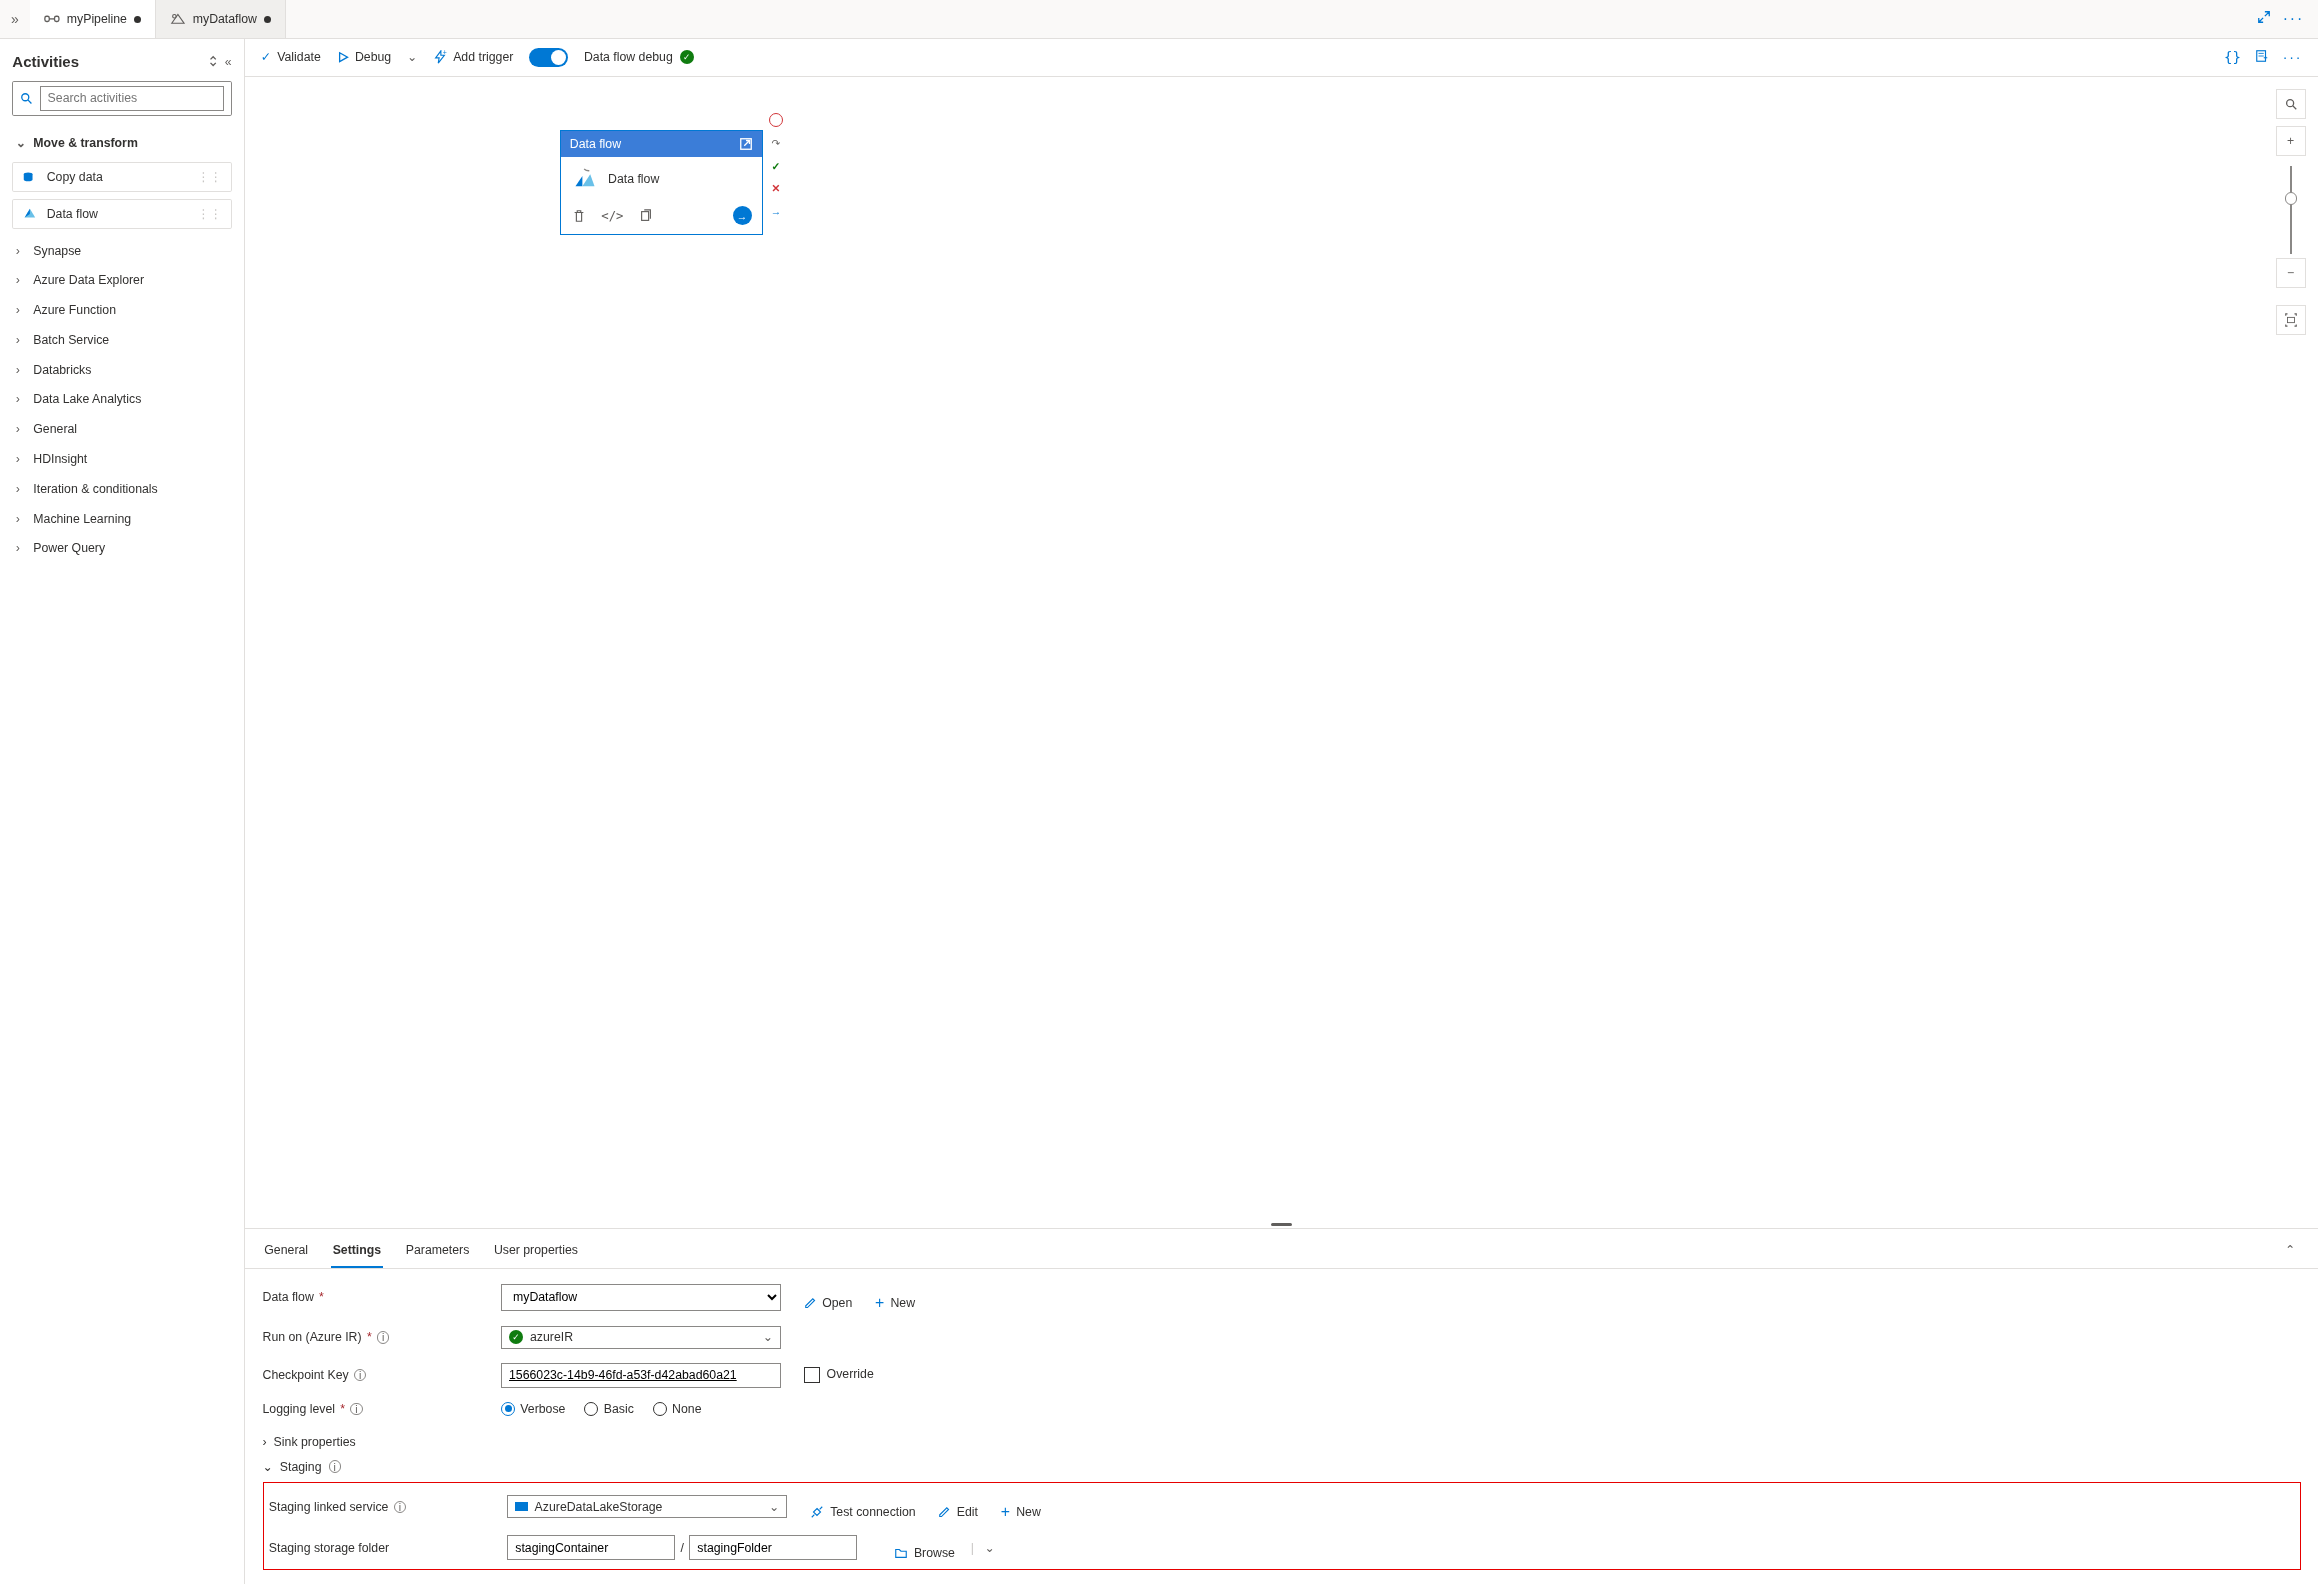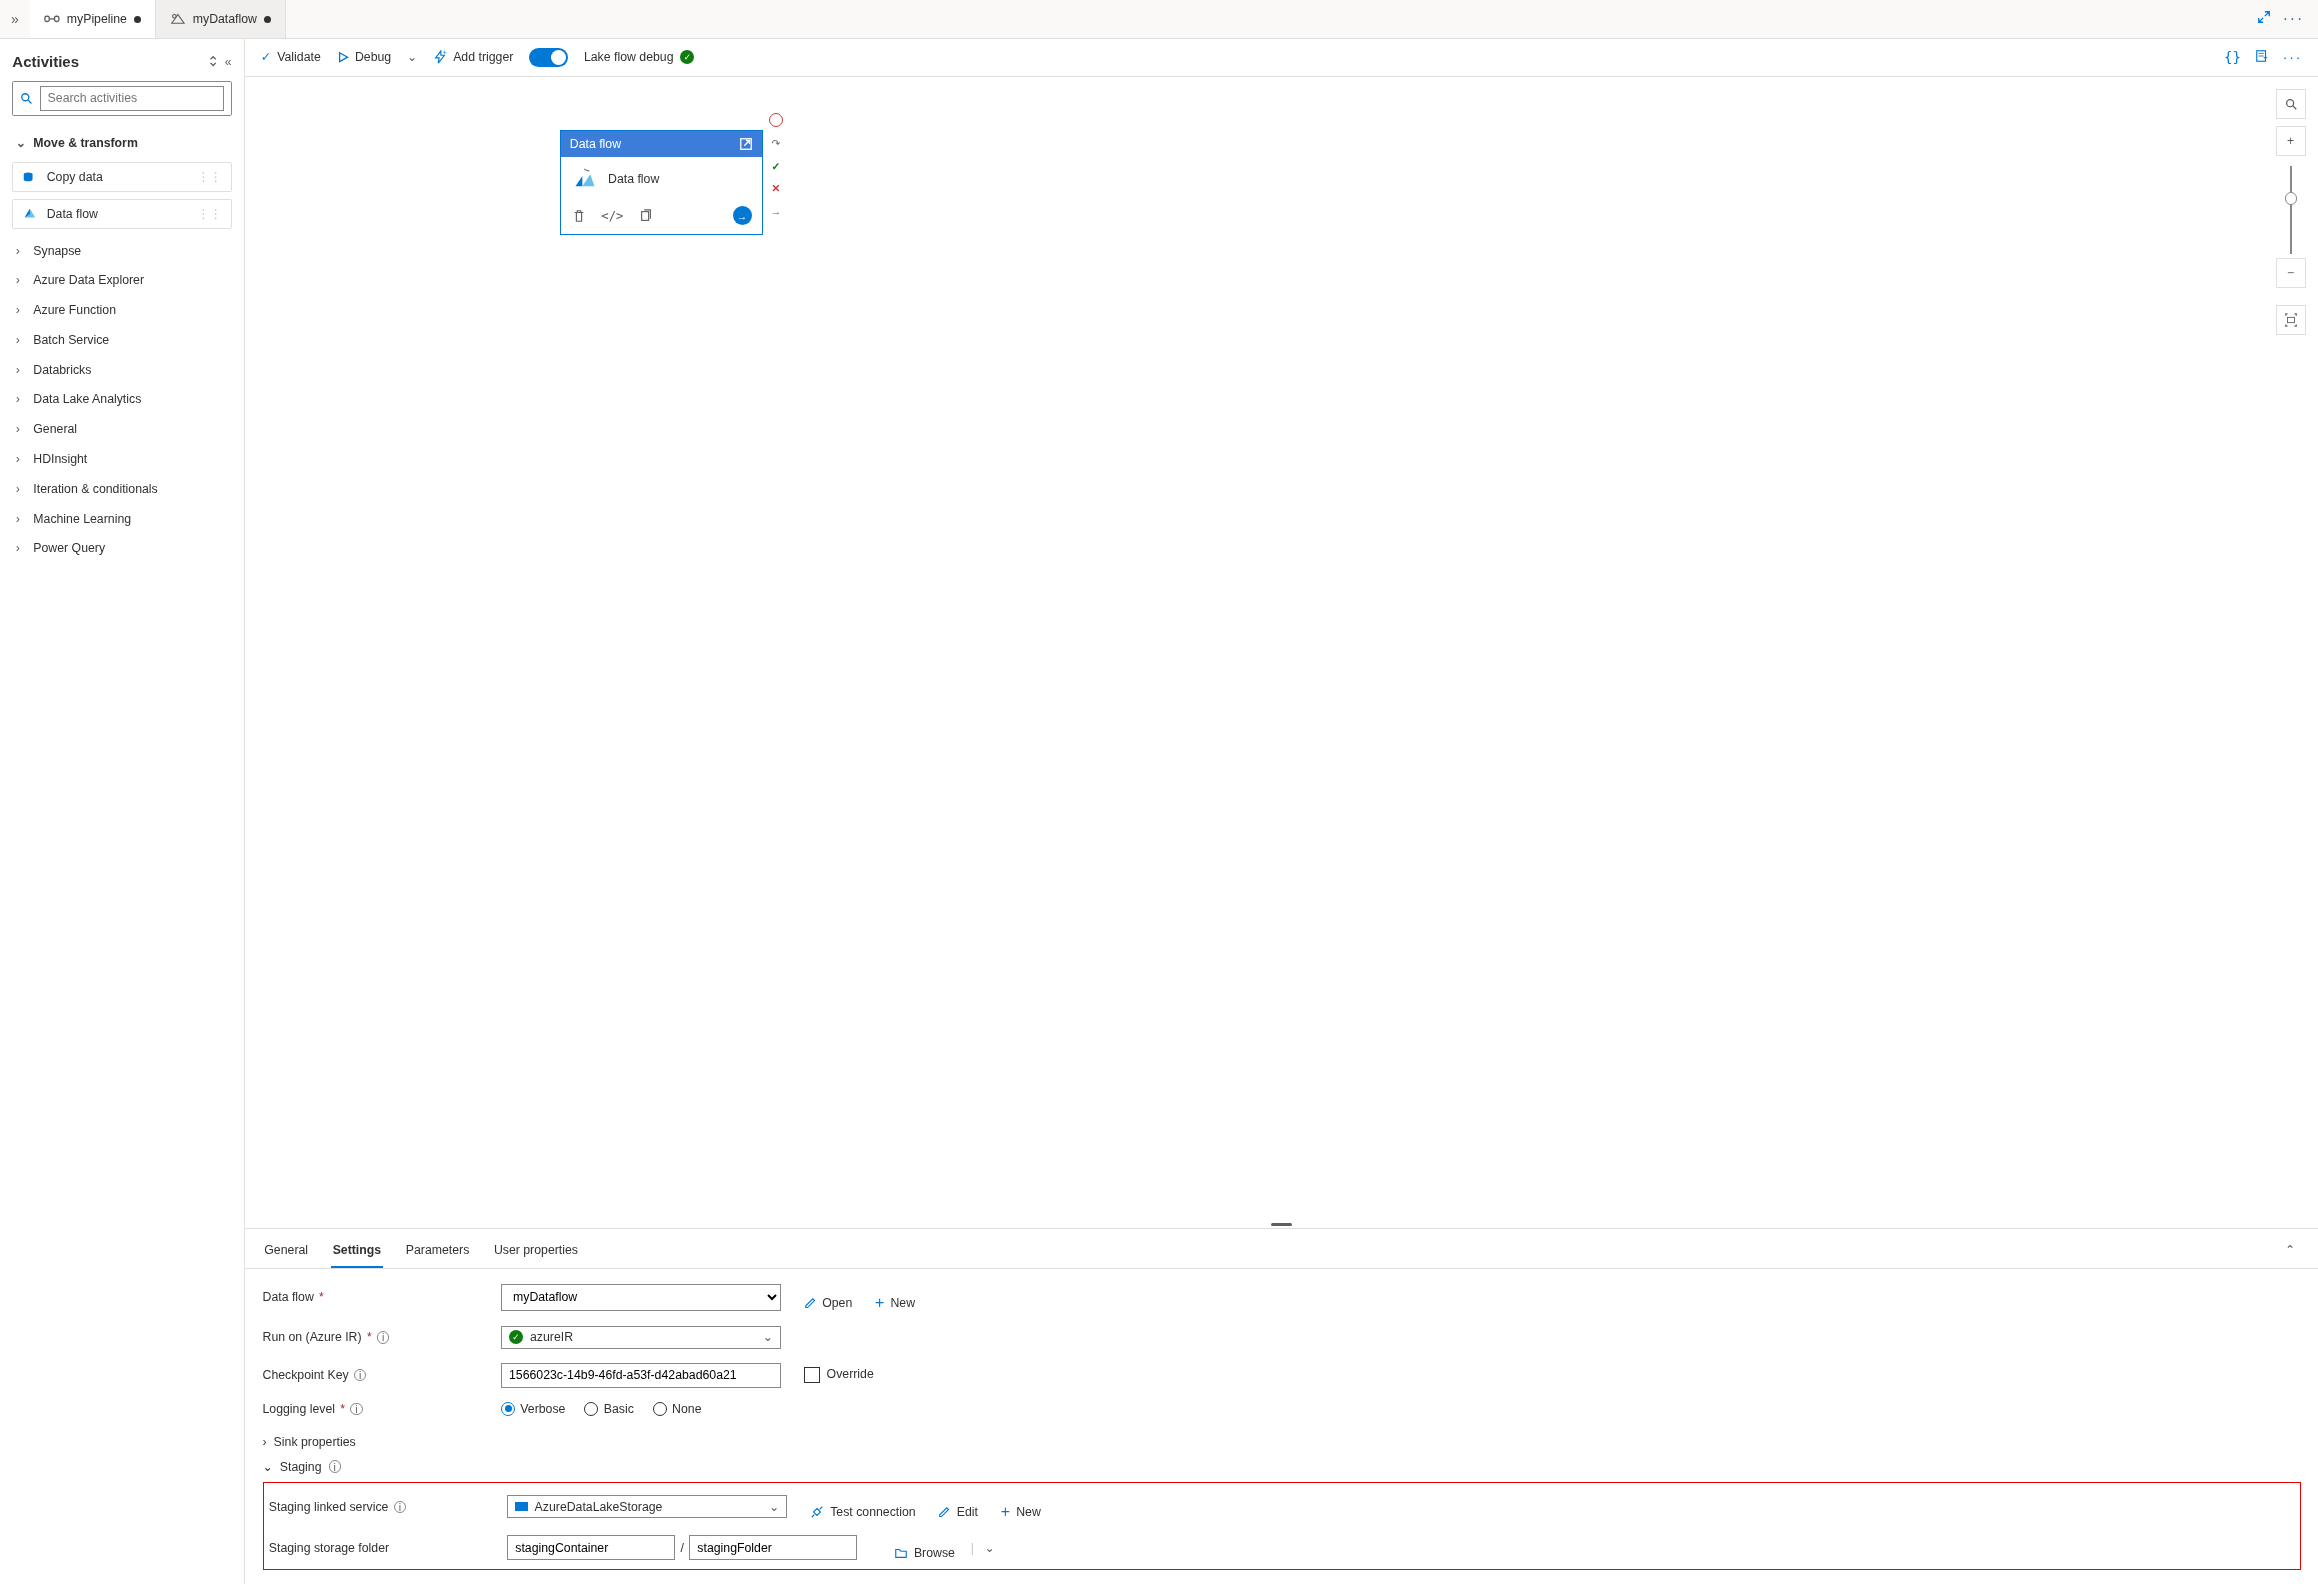--- a/index.html
+++ b/index.html
@@ -81,21 +81,21 @@
 .ptab.active { font-weight: 600; border-bottom: 2.6px solid #0078d4; }
 .panel-collapse { margin-left: auto; color: #605e5c; cursor: pointer; padding: 5.3px; }
 .panel-body { padding: 14px 17.5px; overflow-y: auto; }
 
 .form-row { display: flex; align-items: center; margin-bottom: 14px; gap: 10.5px; }
 .form-label { width: 228px; display: flex; align-items: center; gap: 5.3px; }
 .req { color: #a4262c; }
 .info-ic { color: #605e5c; font-size: 10.5px; border: 0.9px solid #8a8886; border-radius: 50%; width: 12.3px; height: 12.3px; display: inline-flex; align-items: center; justify-content: center; }
 select, input[type=text] { border: 0.9px solid #8a8886; padding: 4.4px 7px; font-size: 12.3px; background: #fff; }
 .sel-wide { width: 280px; }
-.input-wide { width: 280px; }
+.input-wide { width: 280px; text-decoration: underline; }
 .link-btn { display: inline-flex; align-items: center; gap: 6.1px; color: #323130; cursor: pointer; margin-left: 12.3px; margin-top: 11px; }
 .link-btn .ic { color: #0078d4; }
 .radio-group { display: flex; gap: 19px; align-items: center; }
 .radio-opt { display: flex; align-items: center; gap: 5.3px; cursor: pointer; }
 .radio { width: 14px; height: 14px; border: 0.9px solid #323130; border-radius: 50%; display: inline-flex; align-items: center; justify-content: center; }
 .radio.on::after { content: ""; width: 7px; height: 7px; border-radius: 50%; background: #0078d4; }
 .radio.on { border-color: #0078d4; }
 .checkbox { width: 15.8px; height: 15.8px; border: 0.9px solid #323130; display: inline-block; }
 .collapsible { display: flex; align-items: center; gap: 7px; cursor: pointer; padding: 5.3px 0; }
 
@@ -264,21 +264,21 @@
                 <path d="M9 1 L3 9 L7 9 L6 15 L13 6 L9 6 Z" fill="none" stroke="#0078d4" stroke-width="1.3"></path>
                 <text x="11" y="6" font-size="8" fill="#0078d4">+</text>
               </svg>
           </span>
           <span>Add trigger</span>
         </div>
         <div class="toggle">
             <div class="knob"></div>
           </div>
         <div class="debug-status">
-          <span>Lake flow debug</span>
+          <span>Data flow debug</span>
           <span class="check-badge">✓</span>
         </div>
         <div class="toolbar-right">
           <span class="ic" style="font-family:monospace;">{}</span>
           <span class="ic">
             <svg width="14" height="14" viewBox="0 0 16 16">
                 <rect x="2" y="2" width="10" height="12" stroke="#0078d4" fill="none" stroke-width="1.3"></rect>
                 <line x1="4" y1="5" x2="10" y2="5" stroke="#0078d4"></line>
                 <line x1="4" y1="8" x2="10" y2="8" stroke="#0078d4"></line>
                 <path d="M10 10 L14 10 M12 8 L12 12" stroke="#0078d4" stroke-width="1.3"></path>

